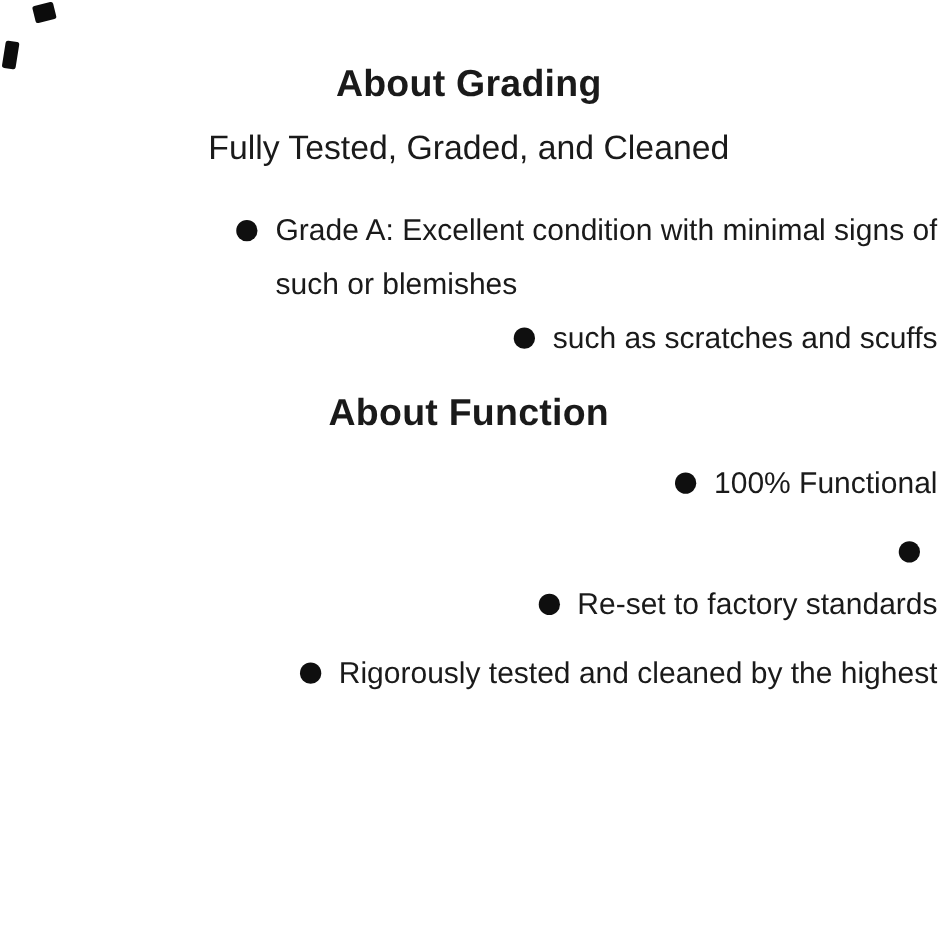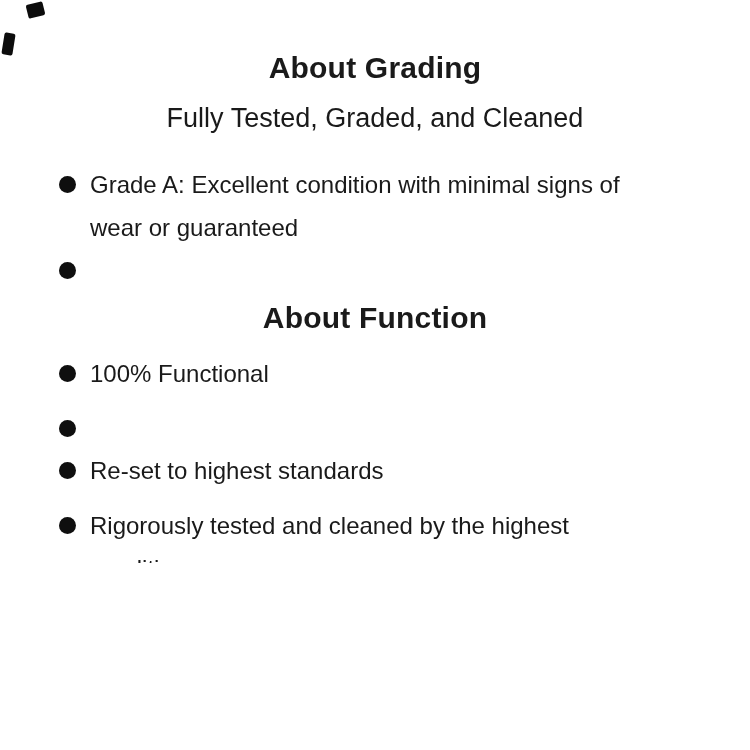--- a/index.html
+++ b/index.html
@@ -55,20 +55,21 @@
     list-style: none;
     margin: 0;
     padding: 0 0 0 59px;
   }
   ul.grading-list { margin-top: 28px; }
   ul.function-list { margin-top: 15px; }
   ul.function-list li + li { margin-top: 12px; }
   li.bullet-item {
     display: flex;
     align-items: flex-start;
+    justify-content: flex-end;
   }
   .bullet-dot {
     flex: 0 0 auto;
     width: 17px;
     height: 17px;
     margin: 13px 14px 0 0;
     border-radius: 50%;
     background: #0f0f0f;
   }
   .item-text {
@@ -91,46 +92,47 @@
 
   <h1 class="title">About Grading</h1>
 
   <p class="subtitle">Fully Tested, Graded, and Cleaned</p>
 
   <ul class="bullet-list grading-list">
     <li class="bullet-item">
       <span class="bullet-dot"></span>
       <span class="item-text">
         <span class="line">Grade A: Excellent condition with minimal signs of</span>
-        <span class="line">wear or guaranteed</span>
+        <span class="line">such or blemishes</span>
       </span>
     </li>
     <li class="bullet-item">
       <span class="bullet-dot"></span>
       <span class="item-text">
+        <span class="line">such as scratches and scuffs</span>
       </span>
     </li>
   </ul>
 
   <h1 class="title function">About Function</h1>
 
   <ul class="bullet-list function-list">
     <li class="bullet-item">
       <span class="bullet-dot"></span>
       <span class="item-text">
         <span class="line">100% Functional</span>
       </span>
     </li>
     <li class="bullet-item">
       <span class="bullet-dot"></span>
     </li>
     <li class="bullet-item">
       <span class="bullet-dot"></span>
       <span class="item-text">
-        <span class="line">Re-set to highest standards</span>
+        <span class="line">Re-set to factory standards</span>
       </span>
     </li>
     <li class="bullet-item">
       <span class="bullet-dot"></span>
       <span class="item-text">
         <span class="line">Rigorously tested and cleaned by the highest</span>
         <span class="line">condition</span>
       </span>
     </li>
   </ul>

